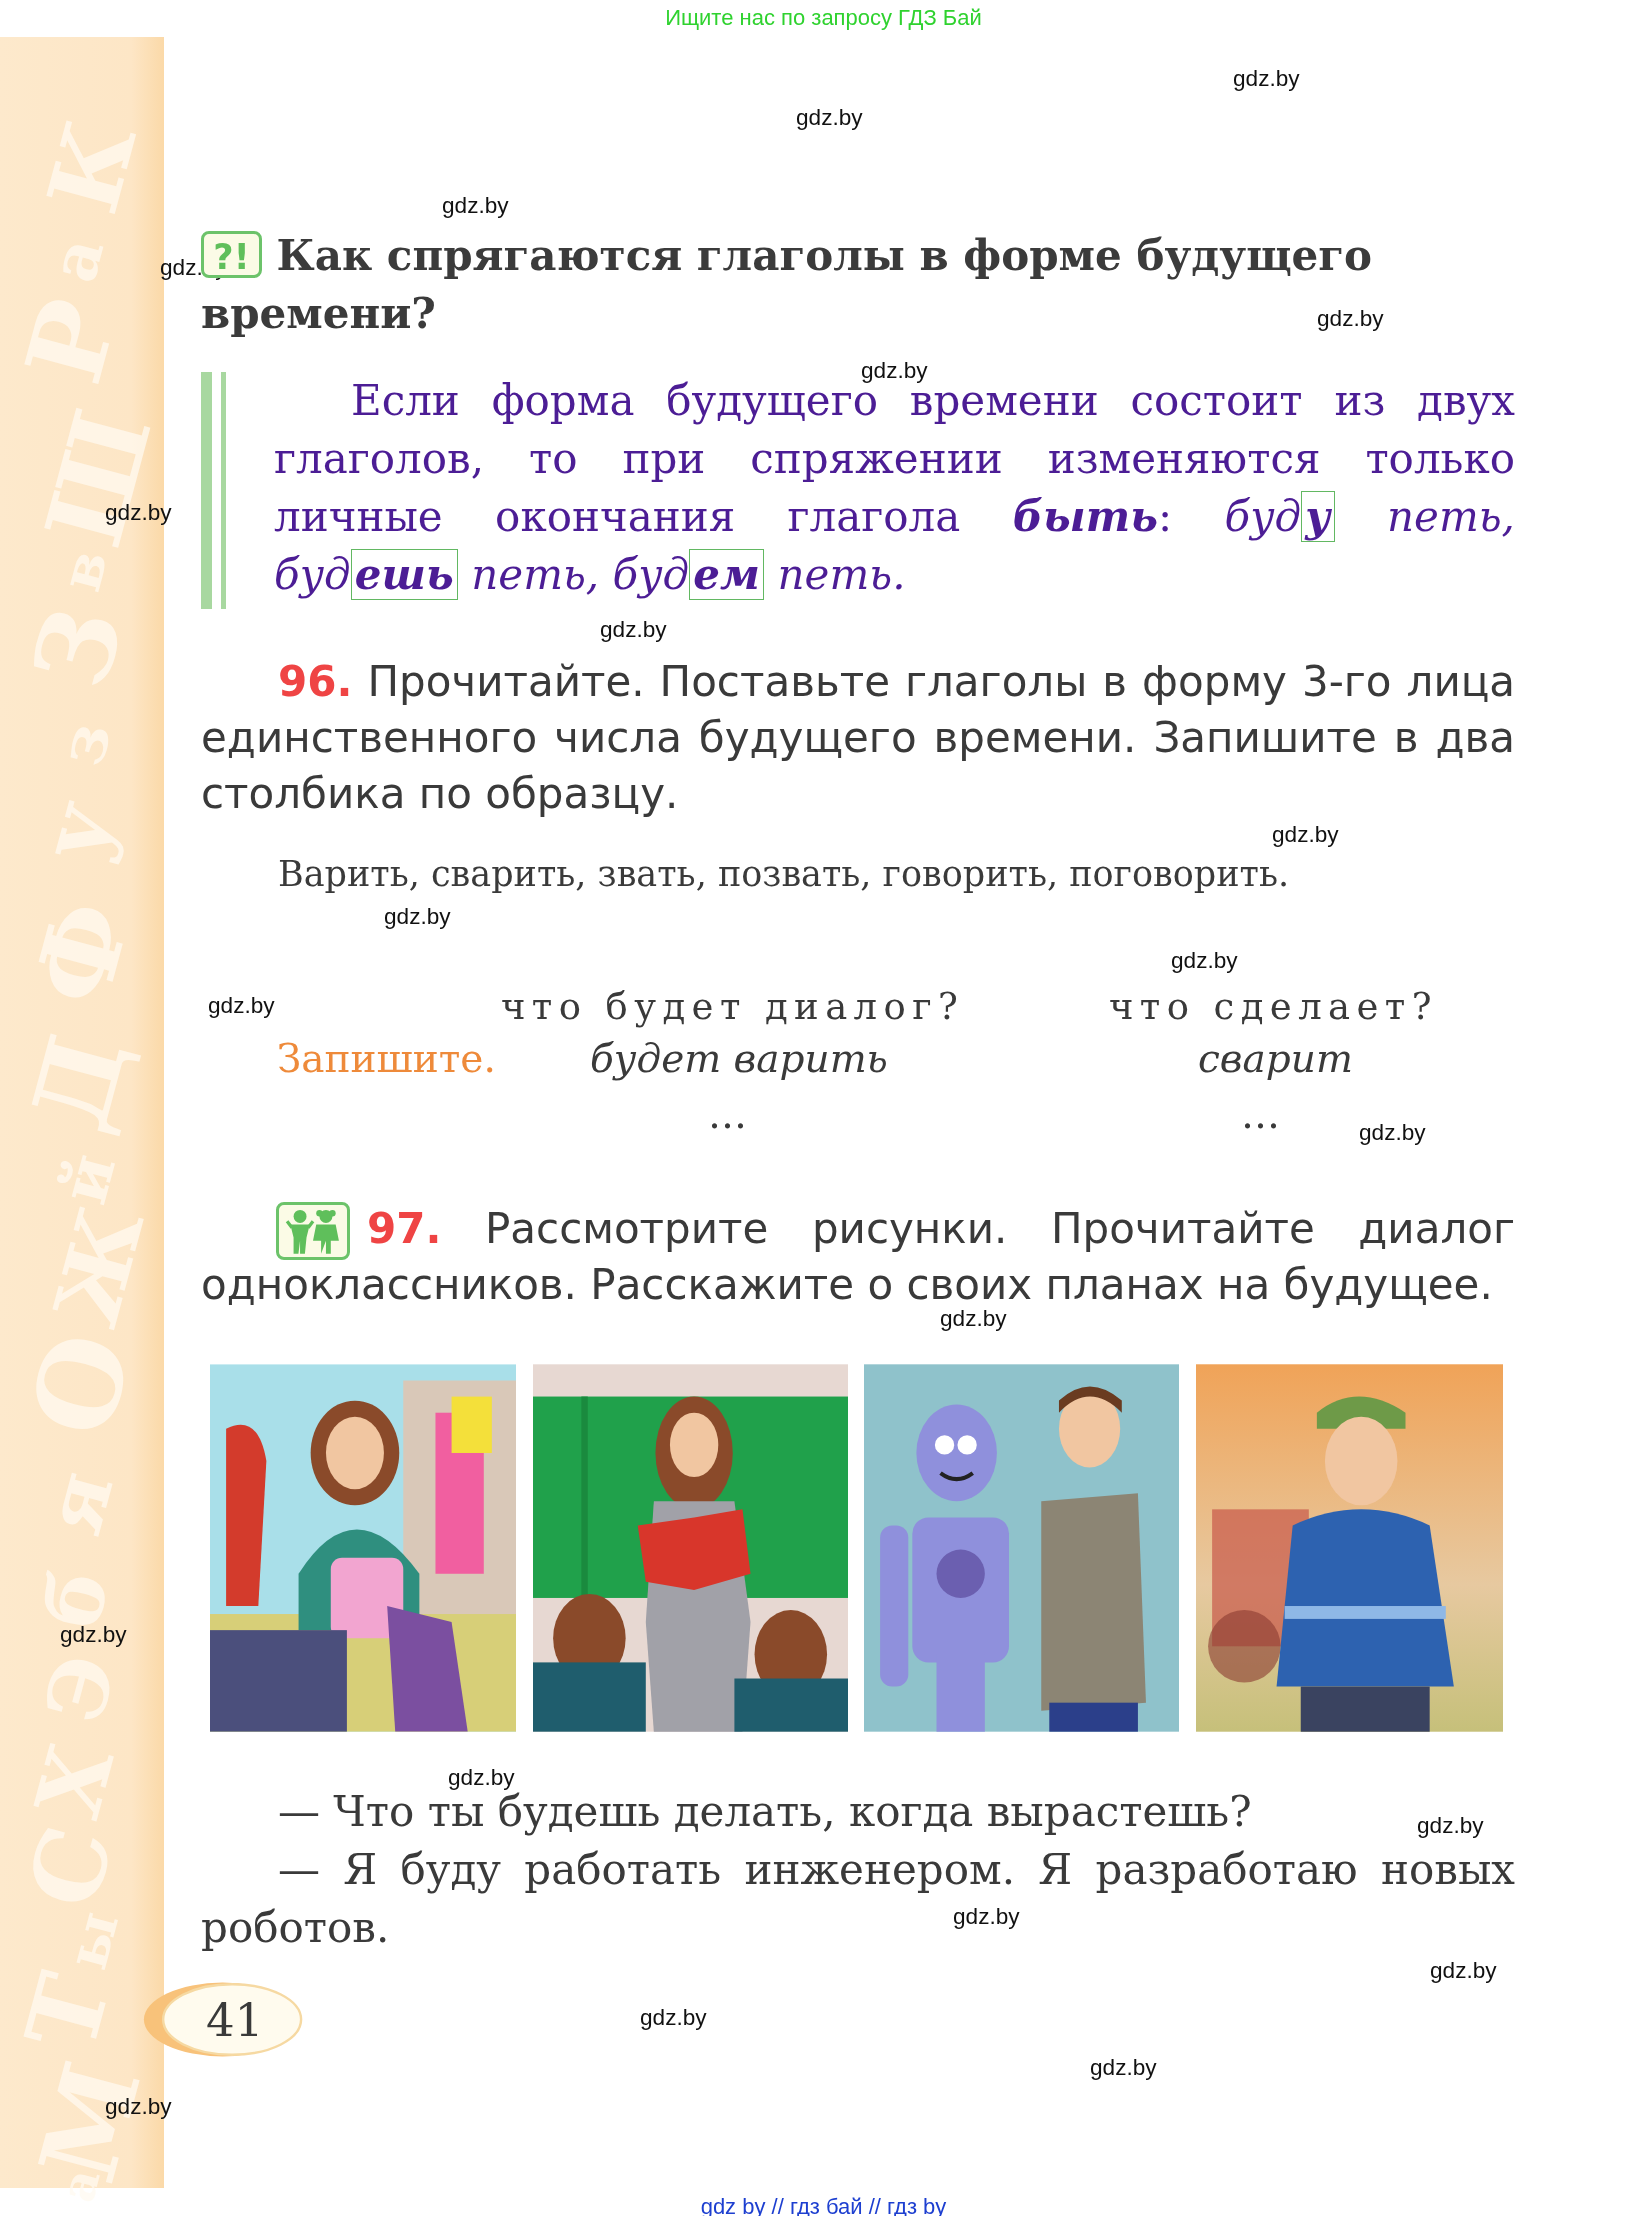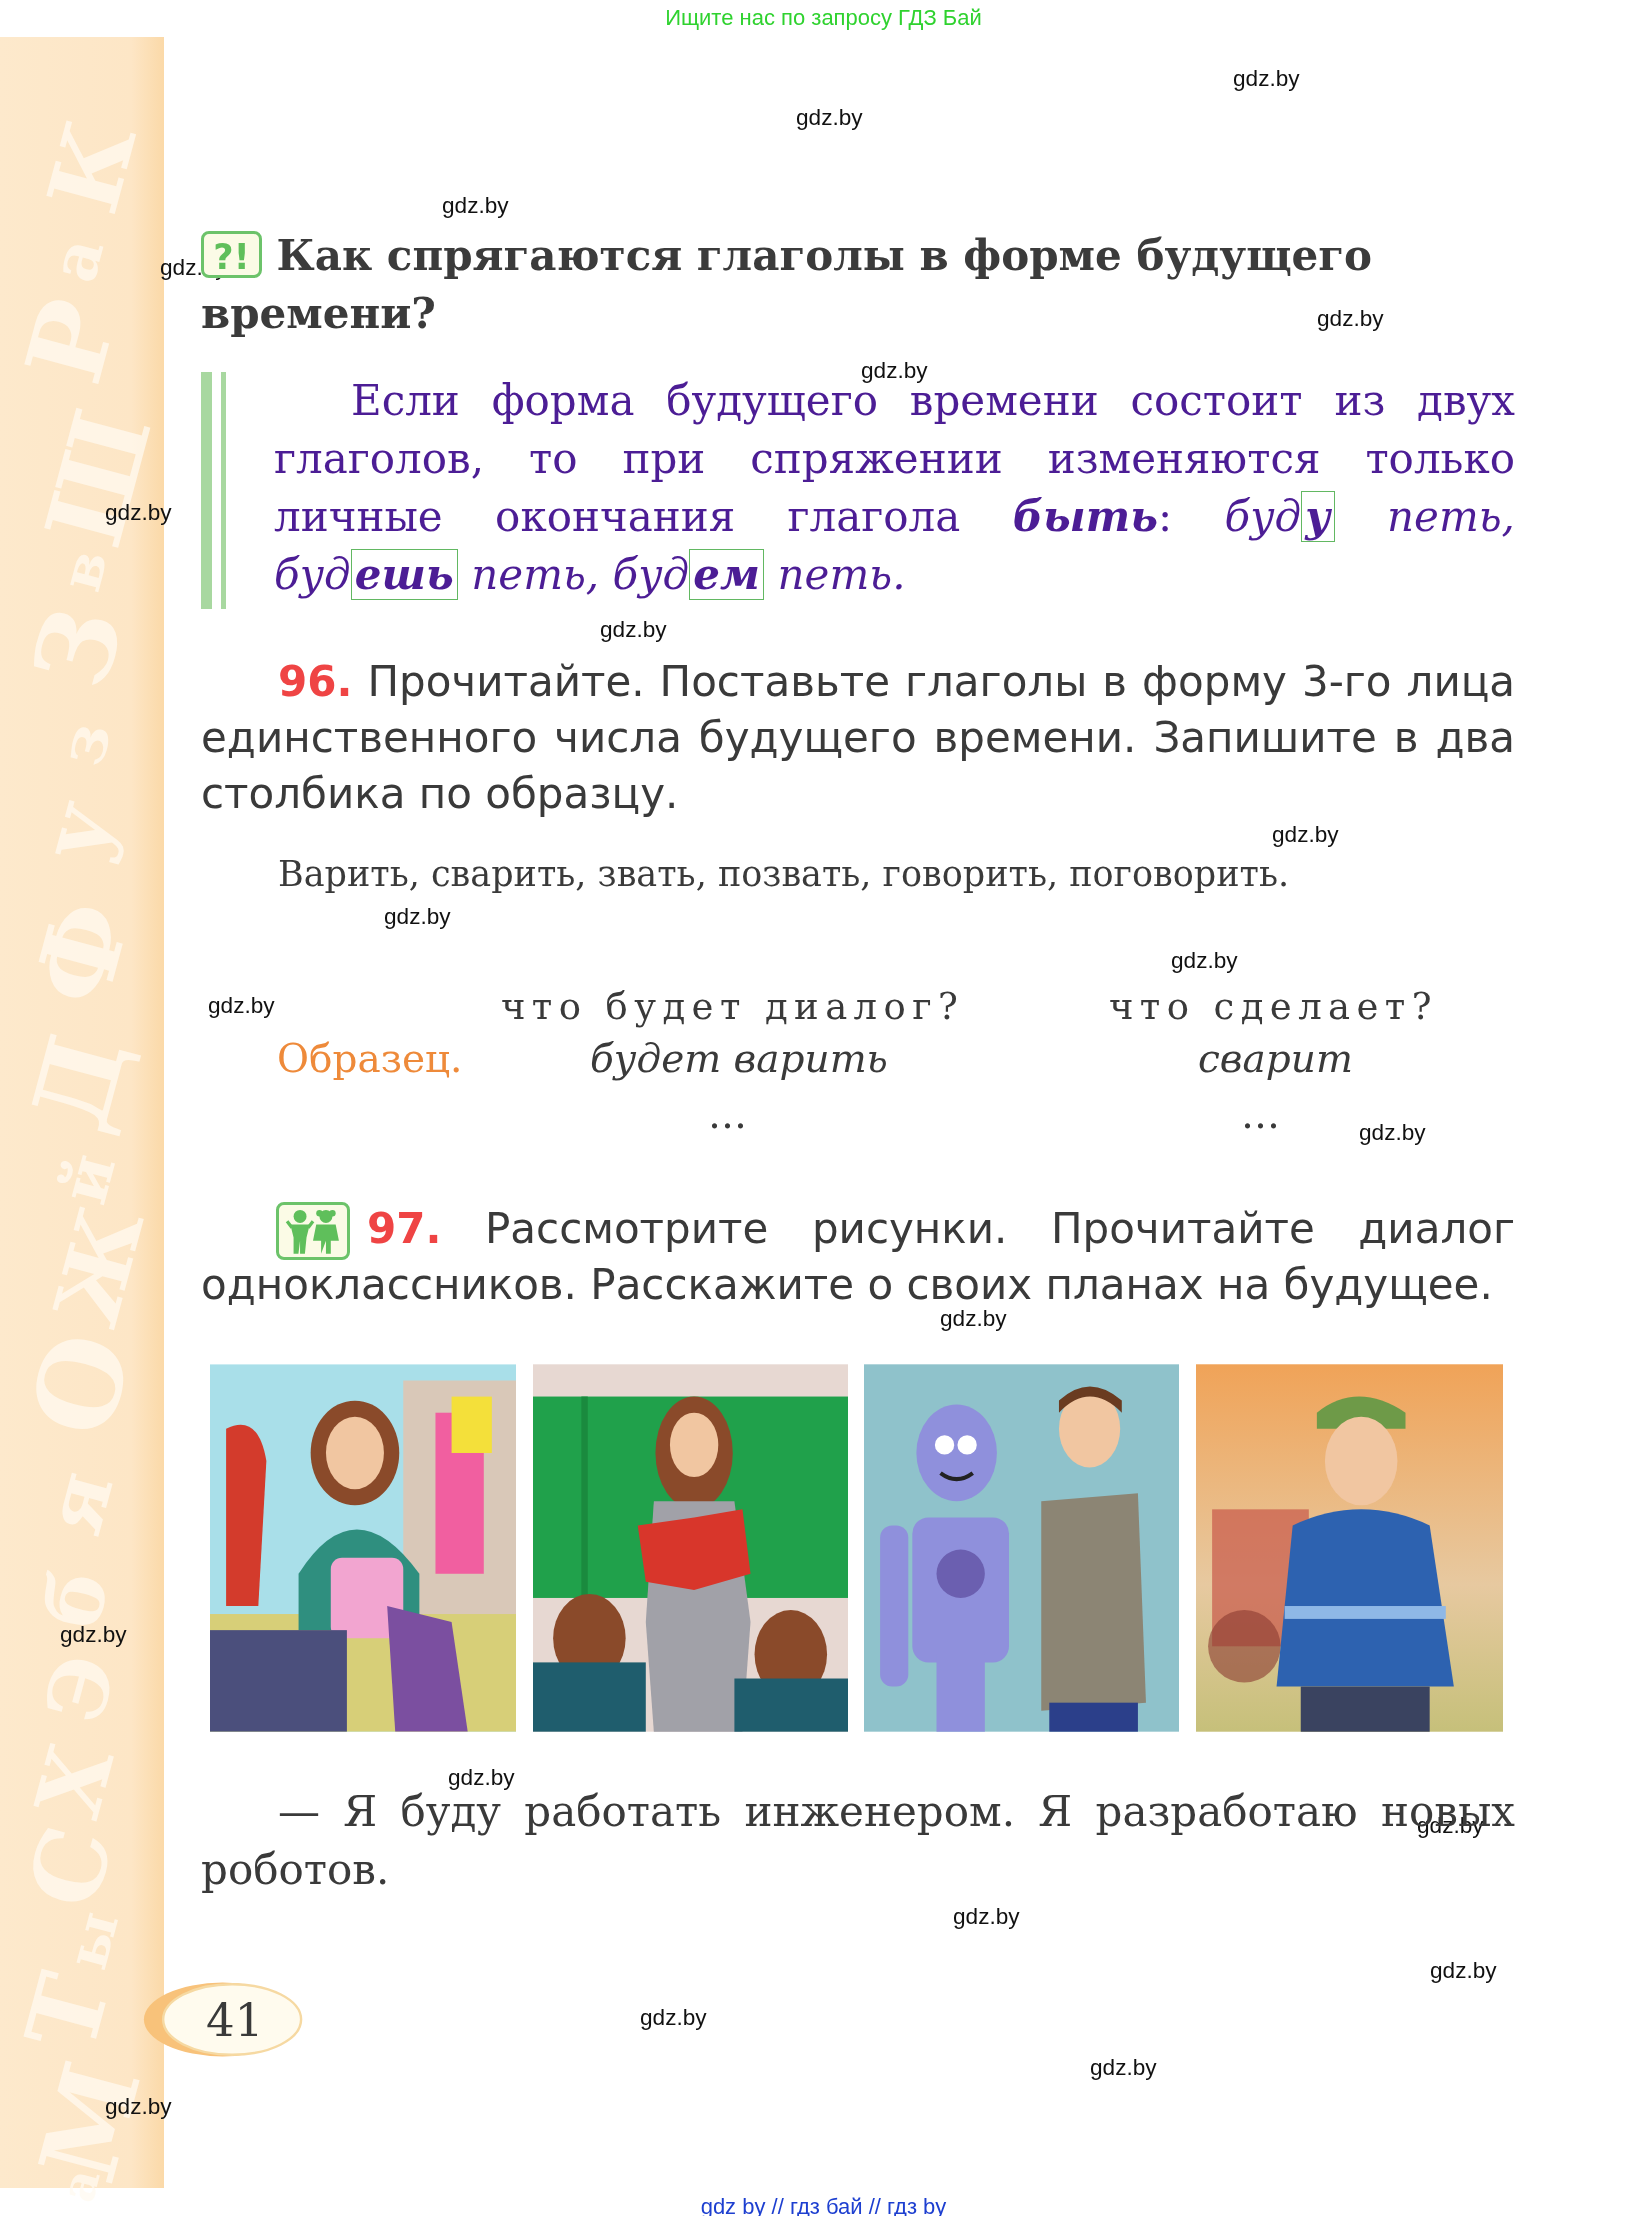--- a/index.html
+++ b/index.html
@@ -110,21 +110,21 @@
   <span style="display:inline-block;width:77px;"></span><span>Если форма будущего времени состоит из двух глаголов, то при спряжении изменяются только личные окончания глагола </span><span class="bi">быть</span><span>: </span><span class="it">буд</span><span class="box">у</span><span class="it"> петь,</span><span class="it"> буд</span><span class="box">ешь</span><span class="it"> петь, </span><span class="it">буд</span><span class="box">ем</span><span class="it"> петь.</span>
 </div>
 
 <div class="abs para ex96">
   <span class="num">96.</span><span> Прочитайте. Поставьте глаголы в форму 3-го лица единственного числа будущего времени. Запишите в два столбика по образцу.</span>
 </div>
 <div class="abs words">Варить, сварить, звать, позвать, говорить, поговорить.</div>
 
 <div class="abs colhead" style="left:501px;top:985px;">что будет диалог?</div>
 <div class="abs colhead" style="left:1109px;top:985px;">что сделает?</div>
-<div class="abs sample-label" style="left:277px;top:1036px;">Образец.</div>
+<div class="abs sample-label" style="left:277px;top:1036px;">Запишите.</div>
 <div class="abs sample-val" style="left:590px;top:1036px;">будет варить</div>
 <div class="abs sample-val" style="left:1198px;top:1036px;">сварит</div>
 <div class="abs dots" style="left:708px;top:1092px;">…</div>
 <div class="abs dots" style="left:1241px;top:1092px;">…</div>
 
 <div class="pairbadge">
   <svg width="68" height="52" viewBox="0 0 84 64">
     <circle cx="26" cy="14" r="8" fill="#5fbf5b"></circle>
     <path d="M14 24 L38 24 L34 40 L32 60 L26 60 L26 44 L24 60 L18 60 L18 40 Z" fill="#5fbf5b"></path>
     <path d="M10 20 L16 28 M42 20 L36 28" stroke="#5fbf5b" stroke-width="4"></path>
@@ -200,20 +200,21 @@
     <circle cx="60" cy="350" r="45" fill="#8a3a30" opacity="0.6"></circle>
     <path d="M150 60 Q200 20 260 60 L260 80 L150 80 Z" fill="#6e9a48"></path>
     <ellipse cx="205" cy="120" rx="45" ry="55" fill="#f1c6a1"></ellipse>
     <path d="M120 200 Q205 160 290 200 L320 400 L100 400 Z" fill="#2d62b0"></path>
     <rect x="110" y="300" width="200" height="16" fill="#8fb8e6"></rect>
     <rect x="130" y="400" width="160" height="56" fill="#3a4360"></rect>
   </svg>
 </div>
 
 <div class="abs dialog">
+  <div class="line">— Что ты будешь делать, когда вырастешь?</div>
   <div class="line">— Я буду работать инженером. Я разработаю новых роботов.</div>
 </div>
 
 <div class="abs pagenum">
   <svg width="161" height="77" viewBox="0 0 200 96" style="position:absolute;left:0;top:0;">
     <ellipse cx="100" cy="48" rx="98" ry="46" fill="#f8c27a"></ellipse>
     <ellipse cx="112" cy="48" rx="86" ry="44" fill="#fffbee" stroke="#f6d9a2" stroke-width="3"></ellipse>
   </svg>
   <span style="position:absolute;left:64px;top:13px;font-family:'DejaVu Serif',serif;font-size:45px;color:#3a3a3a;">41</span>
 </div>

